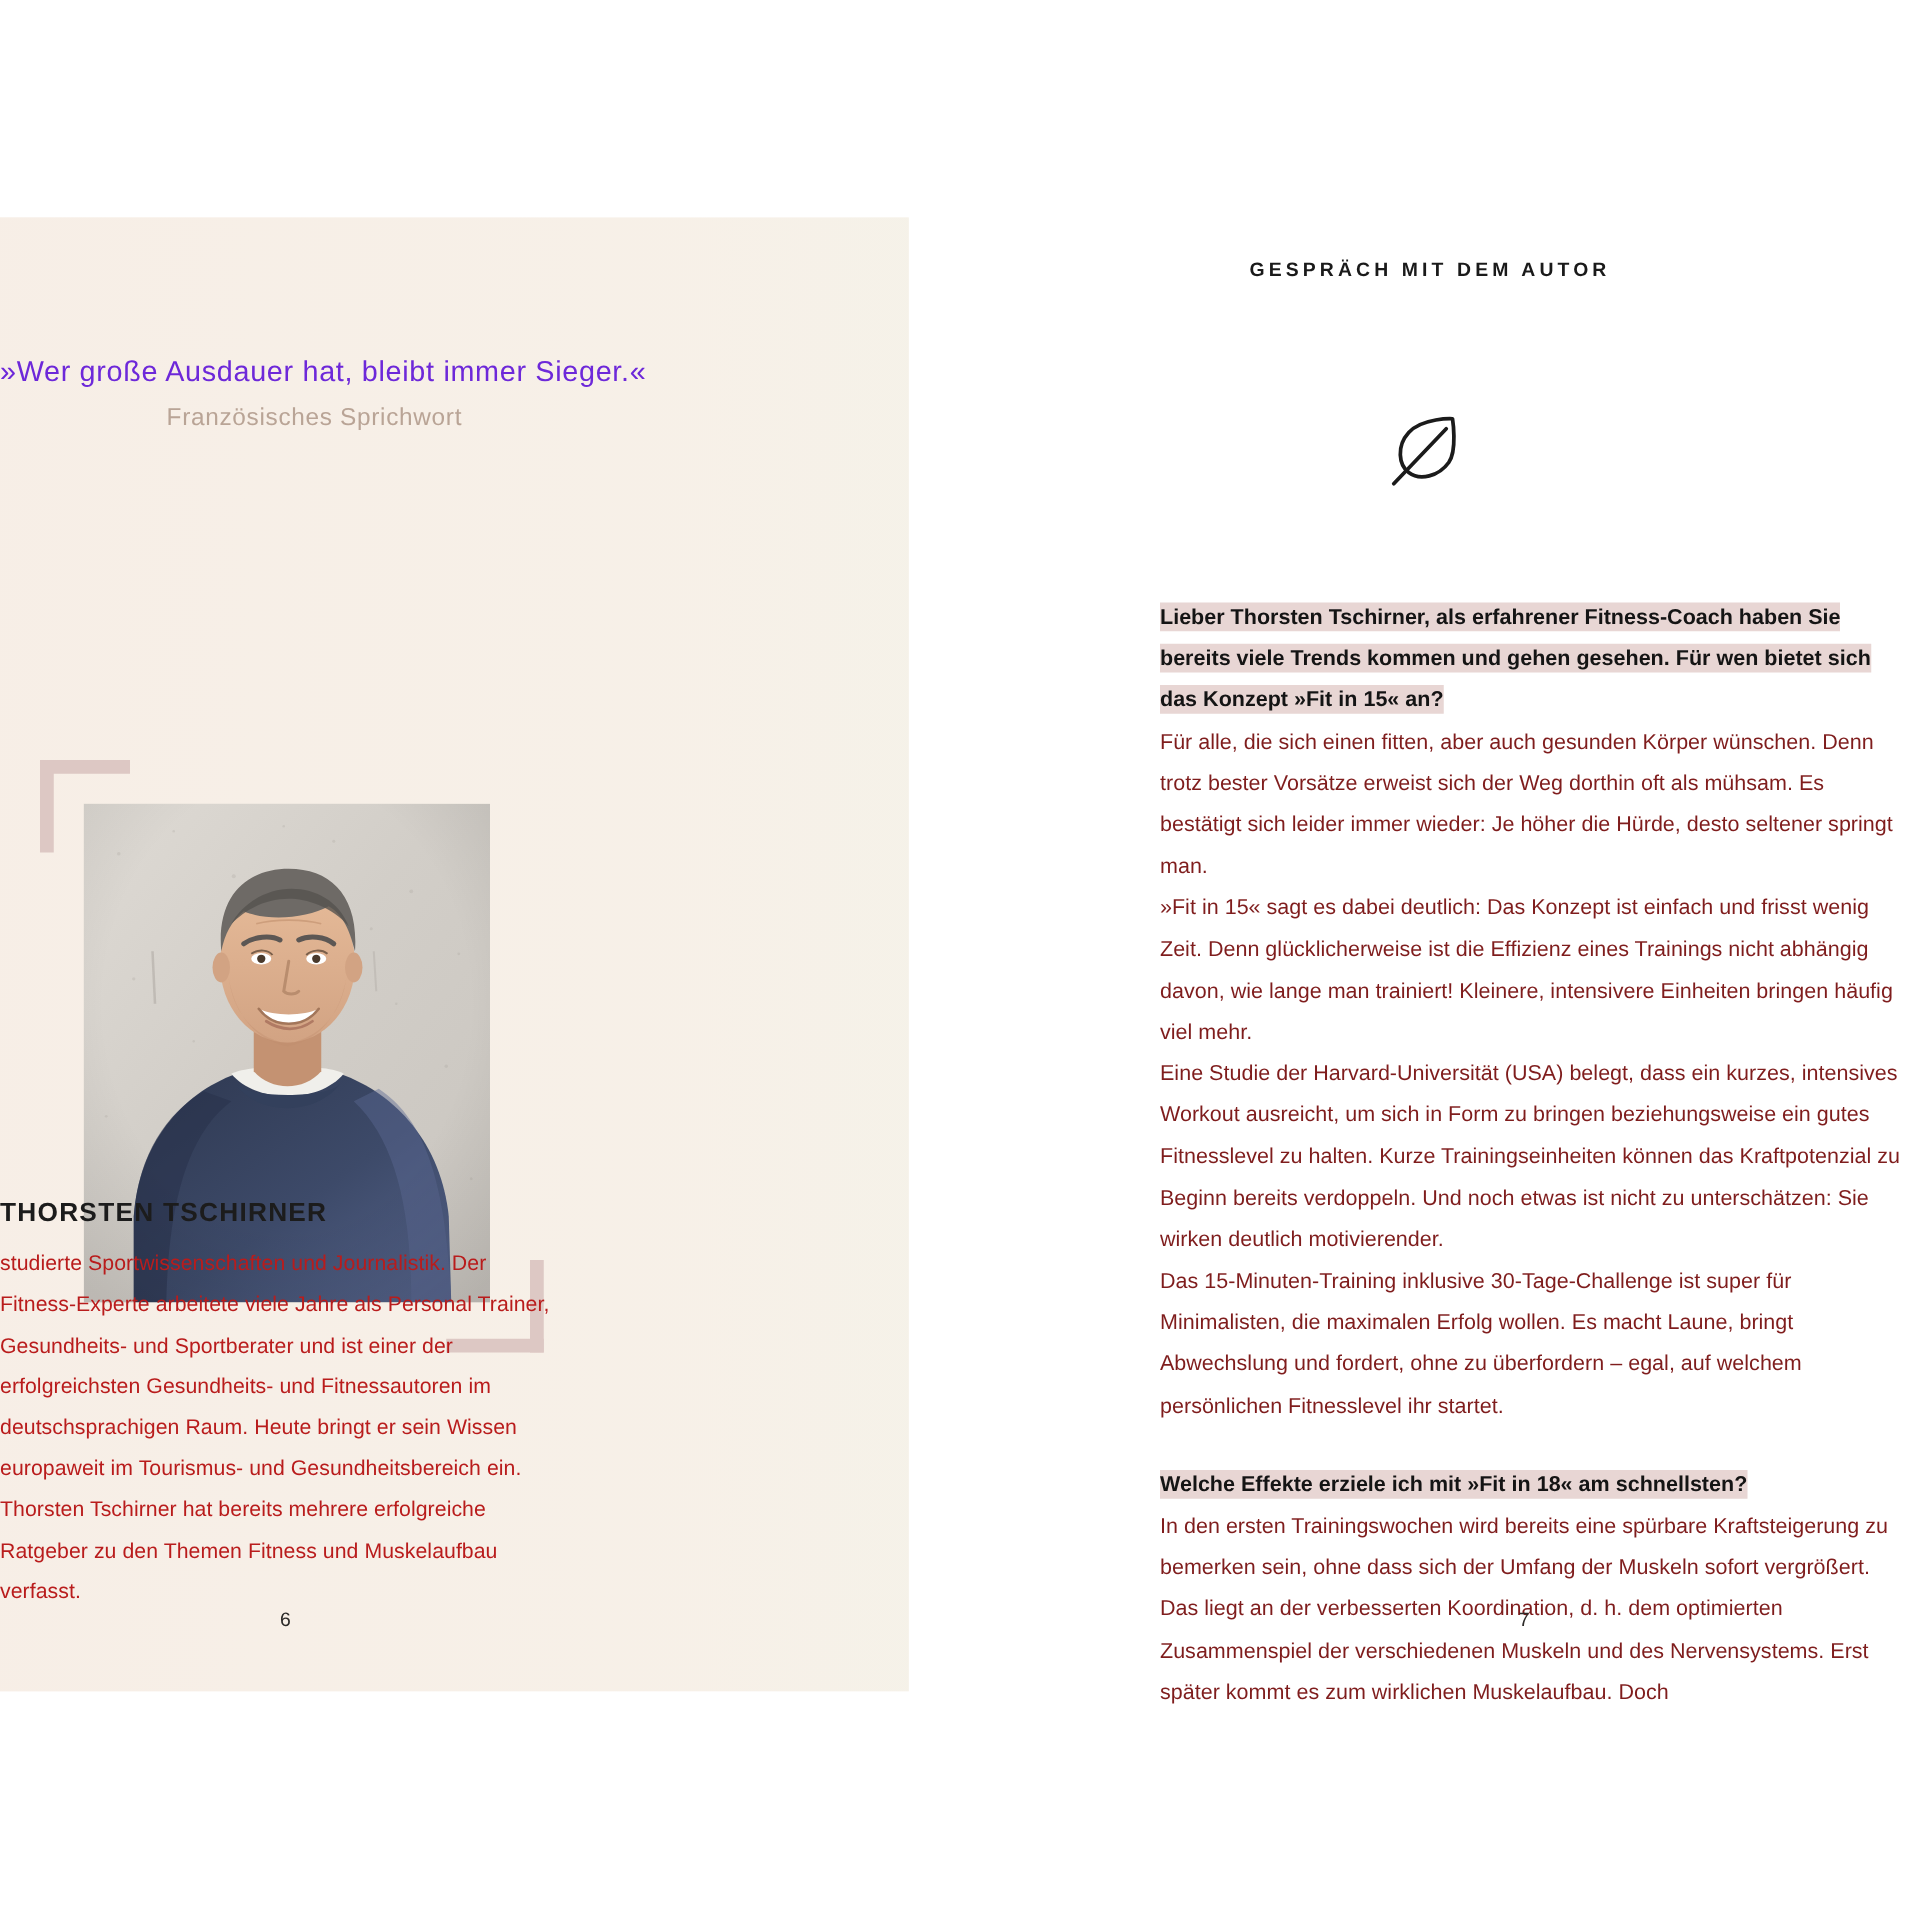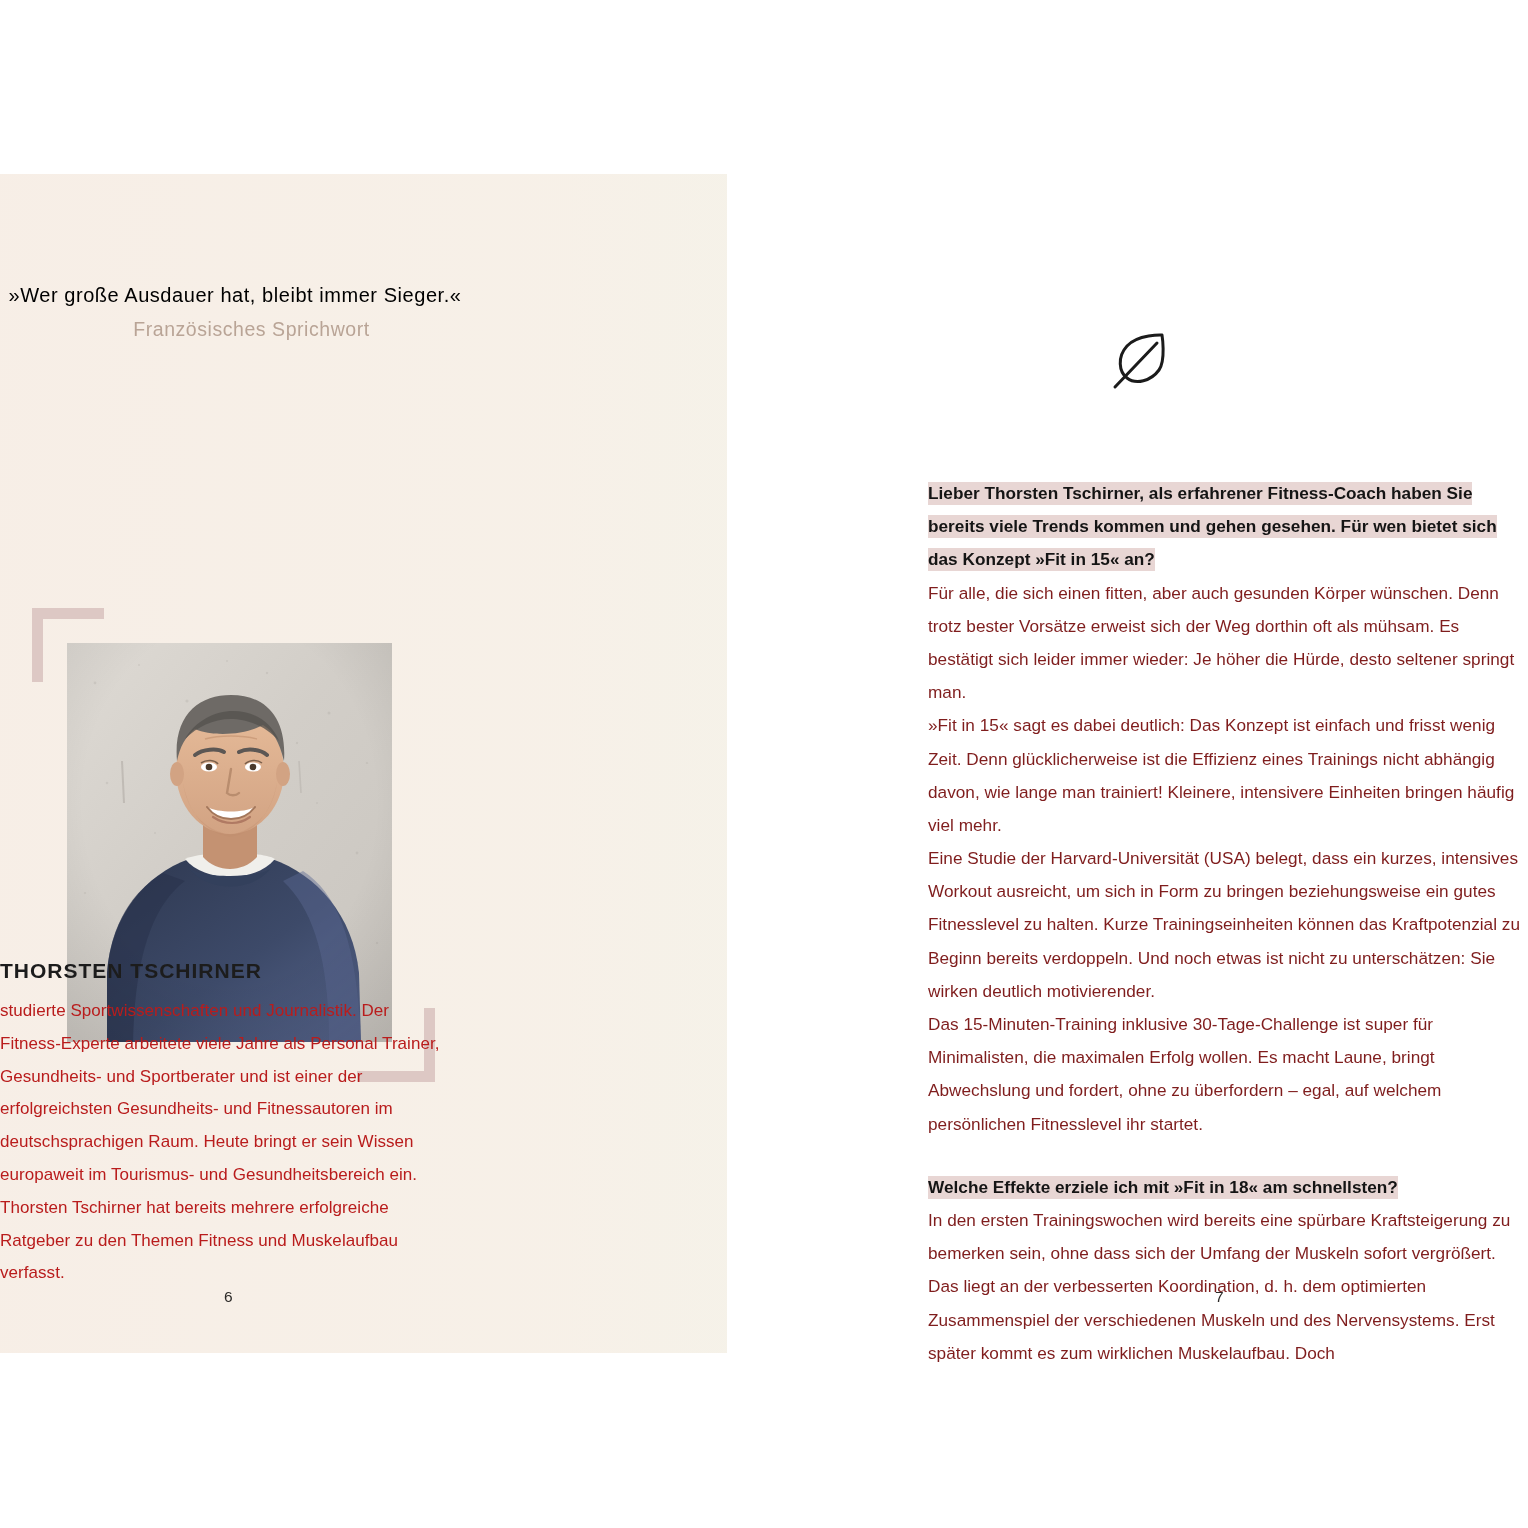--- a/index.html
+++ b/index.html
@@ -41,23 +41,23 @@
 
   .quote-block {
     position: absolute;
     left: 0;
     top: 106px;
     width: 470px;
     text-align: center;
     z-index: 3;
   }
   .quote-line-1 {
-    font-size: 20px;
+    font-size: 23px;
     letter-spacing: 0.55px;
-    color: #000000;
+    color: #6d28d9;
     line-height: 1.55;
     white-space: nowrap;
   }
   .quote-line-2 {
     font-size: 19.5px;
     letter-spacing: 0.55px;
     color: #b9a496;
     line-height: 1.55;
     margin-top: 3px;
     padding-left: 33px;
@@ -295,20 +295,21 @@
     <div class="author-block">
       <h2 class="author-name">THORSTEN TSCHIRNER</h2>
       <p class="author-bio">studierte Sportwissenschaften und Journalistik. Der Fitness-Experte arbeitete viele Jahre als Personal Trainer, Gesundheits- und Sportberater und ist einer der erfolgreichsten Gesundheits- und Fitnessautoren im deutschsprachigen Raum. Heute bringt er sein Wissen europaweit im Tourismus- und Gesundheitsbereich ein. Thorsten Tschirner hat bereits mehrere erfolgreiche Ratgeber zu den Themen Fitness und Muskelaufbau verfasst.</p>
     </div>
   </div>
 
   <div class="folio folio-left">6</div>
 
   <div class="page-right">
 
+    <div class="running-head">GESPRÄCH MIT DEM AUTOR</div>
 
     <div class="leaf-icon">
       <svg width="72" height="72" viewBox="0 0 72 72" fill="none">
         <path d="M57 12 C57 12 33 11 22 23 C12 34 14 49 22 55 C31 62 46 58 54 47 C61 37 57 12 57 12 Z" stroke="#1b1b1b" stroke-width="3" fill="none" stroke-linejoin="round"></path>
         <path d="M10 64 L52 20" stroke="#1b1b1b" stroke-width="3" stroke-linecap="round"></path>
       </svg>
     </div>
 
     <div class="column">
 

